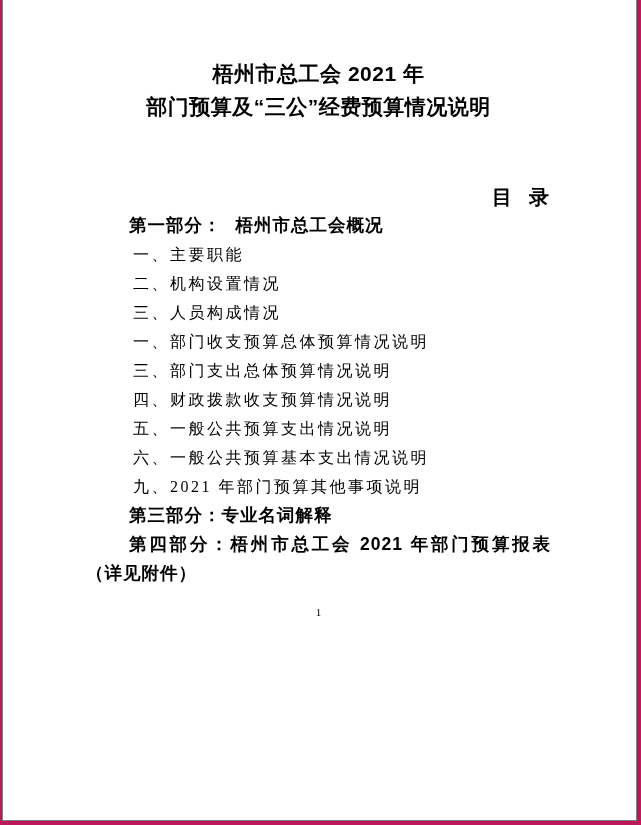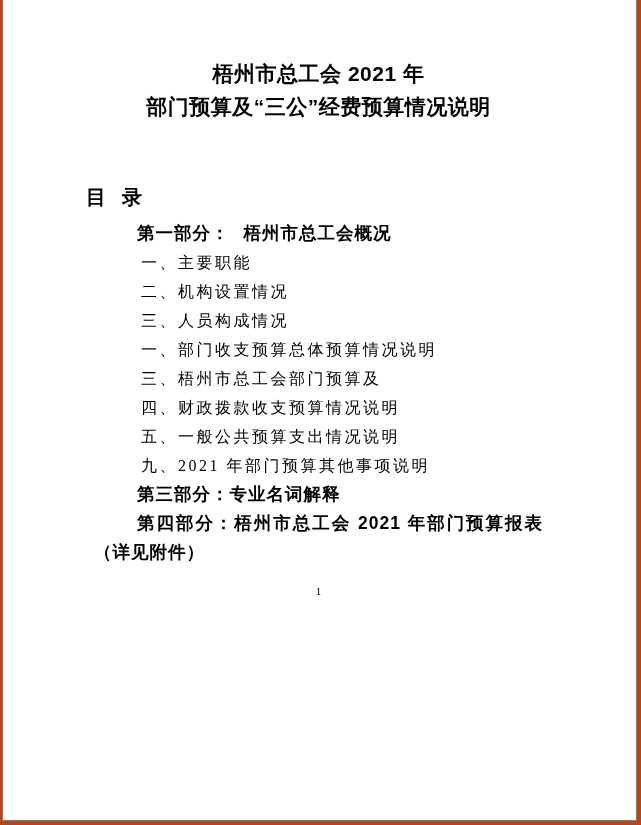--- a/index.html
+++ b/index.html
@@ -9,21 +9,21 @@
     width: 641px;
     height: 825px;
     overflow: hidden;
     font-family: "Liberation Serif", serif;
     color: #000000;
   }
   .viewport {
     position: relative;
     width: 641px;
     height: 825px;
-    background: #c2410c;
+    background: #be185d;
   }
   
   .page-frame {
     position: absolute;
     left: 2px;
     top: 0;
     right: 4px;
     bottom: 4px;
     border: 1px solid #7f7f7f;
     border-top: none;
@@ -40,29 +40,29 @@
     text-align: center;
     font-family: "Liberation Sans", sans-serif;
     font-weight: 700;
     font-size: 21px;
     line-height: 33px;
     letter-spacing: 0.5px;
   }
   .doc-title div { white-space: nowrap; }
   .toc-heading {
     margin-top: 60px;
-    text-align: left;
-    font-family: Liberation Serif, serif;
+    text-align: right;
+    font-family: Liberation Sans, sans-serif;
     font-weight: 700;
     font-size: 20px;
     line-height: 28px;
     letter-spacing: 2px;
     white-space: pre;
   }
-  .toc { margin: 8px; }
+  .toc { margin: 0; }
   .part-heading {
     margin: 0;
     font-family: "Liberation Sans", sans-serif;
     font-weight: 700;
     font-size: 17.5px;
     line-height: 29px;
     letter-spacing: 1px;
     text-indent: 43px;
     text-align: justify;
   }
@@ -100,23 +100,24 @@
     <div class="toc">
 
       <p class="part-heading"><span>第一部分：</span><span class="part1-gap">梧州市总工会概况</span></p>
 
       <p class="toc-item">一、主要职能</p>
       <p class="toc-item">二、机构设置情况</p>
       <p class="toc-item">三、人员构成情况</p>
 
 
       <p class="toc-item">一、部门收支预算总体预算情况说明</p>
-      <p class="toc-item">三、梧州市总工会部门预算及</p>
+      <p class="toc-item">三、部门支出总体预算情况说明</p>
       <p class="toc-item">四、财政拨款收支预算情况说明</p>
       <p class="toc-item">五、一般公共预算支出情况说明</p>
+      <p class="toc-item">六、一般公共预算基本支出情况说明</p>
       <p class="toc-item">九、2021 年部门预算其他事项说明</p>
 
       <p class="part-heading"><span>第三部分：</span><span>专业名词解释</span></p>
 
       <p class="part-heading"><span>第四部分：</span><span>梧州市总工会 2021 年部门预算报表（详见附件）</span></p>
 
     </div>
 
     <div class="page-number">1</div>
 

